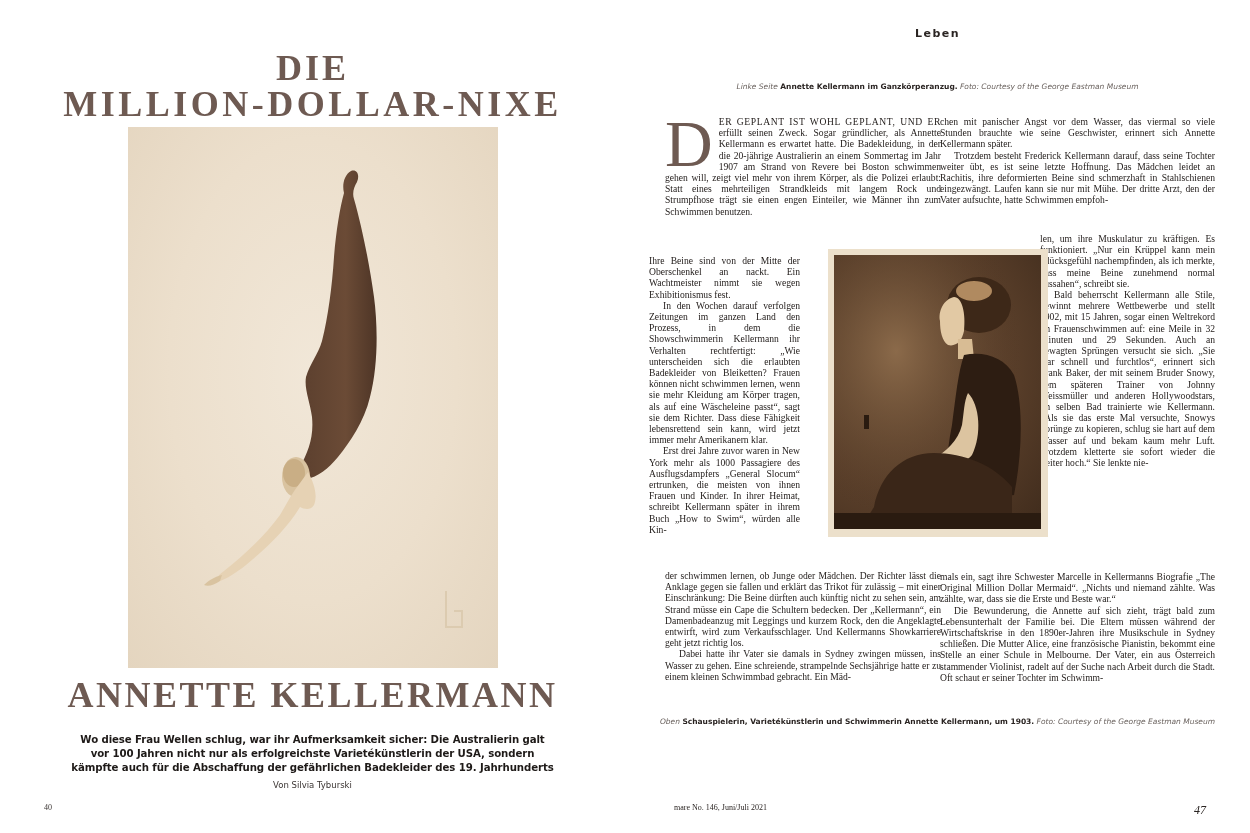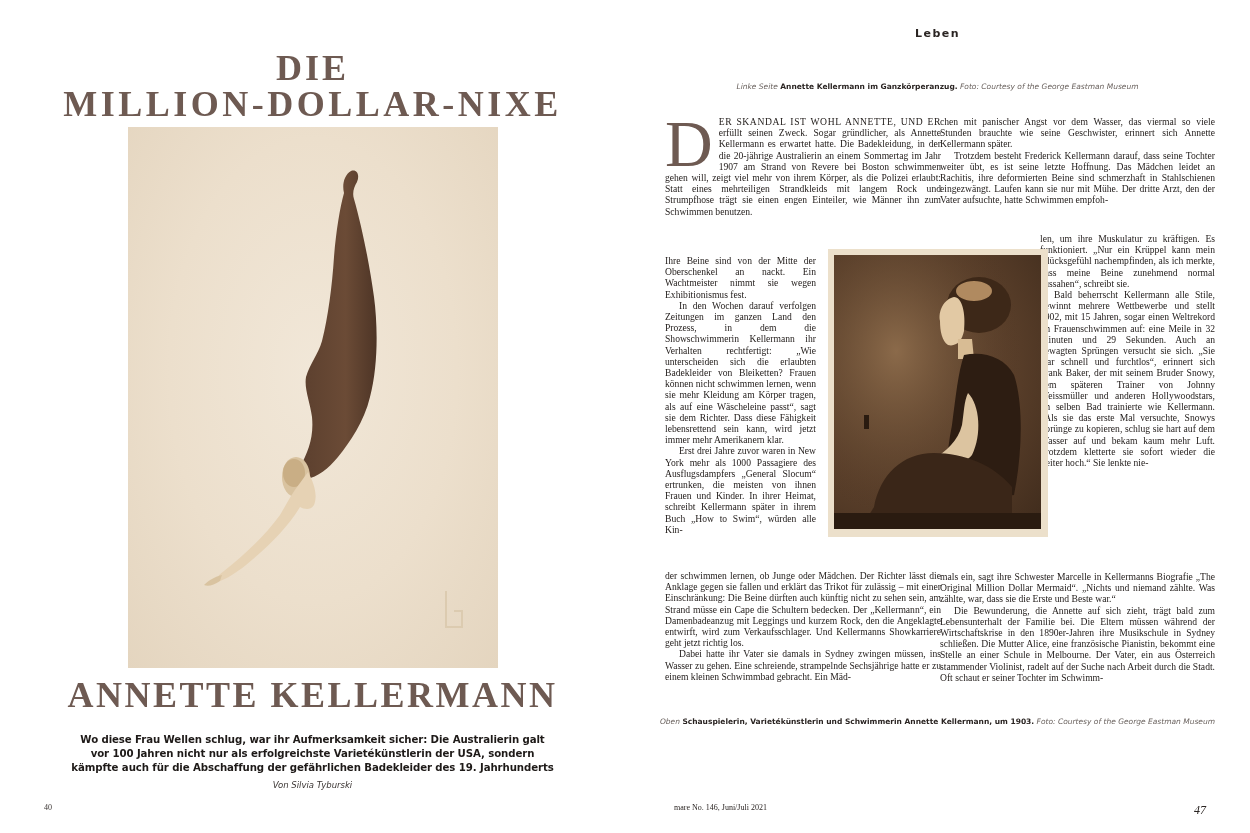--- a/index.html
+++ b/index.html
@@ -31,21 +31,21 @@
     font-family: "Liberation Serif", serif; font-weight: bold; color: #6e5a52;
     font-size: 36px; letter-spacing: 2.5px; line-height: 1;
   }
   .standfirst {
     position: absolute; left: 70px; width: 485px; top: 733px; text-align: center;
     font-family: "DejaVu Sans", sans-serif; font-weight: bold; font-size: 10.2px;
     line-height: 14px; color: #1e1a18; letter-spacing: -0.1px;
   }
   .byline {
     position: absolute; left: 0; width: 625px; top: 780px; text-align: center;
-    font-family: "DejaVu Sans", sans-serif; font-style: italic; font-size: 8.5px; color: #3a3432;
+    font-family: "DejaVu Sans", sans-serif; font-size: 8.5px; color: #3a3432;
   }
   .folio-left {
     position: absolute; left: 44px; top: 803px; font-family: "Liberation Serif", serif; font-size: 8px; color: #3a3432;
   }
 
   
   .section-label {
     position: absolute; left: 0; width: 625px; top: 27px; text-align: center;
     font-family: "DejaVu Sans", sans-serif; font-weight: bold; font-size: 11px;
     letter-spacing: 1.5px; color: #2a2422;
@@ -64,21 +64,21 @@
   .col p { text-indent: 0; }
   .col p.indent { text-indent: 14px; }
 
   .dropcap {
     float: left; font-family: "Liberation Serif", serif; font-size: 66px; line-height: 52px;
     color: #6e5a52; margin: 2px 6px 0 0; height: 52px; font-weight: normal;
   }
   .caps-lead { letter-spacing: 0.6px; }
 
   .col-a { left: 40px; top: 116px; width: 276px; }
-  .col-a-narrow { left: 40px; top: 255px; width: 151px; }
+  .col-a-narrow { left: 24px; top: 255px; width: 151px; }
   .col-a-bottom { left: 40px; top: 570px; width: 276px; }
 
   .col-b { left: 315px; top: 116px; width: 275px; }
   .col-b-narrow { left: 415px; top: 233px; width: 175px; }
   .col-b-bottom { left: 315px; top: 571px; width: 275px; }
 
   .inset-photo {
     position: absolute; left: 203px; top: 249px; width: 220px; height: 288px;
     background: #ece0cb; padding: 6px 7px 8px 6px;
   }
@@ -139,21 +139,21 @@
 
   <div class="caption-top">
     <span class="cap-italic">Linke Seite</span>
     <span class="cap-bold">Annette Kellermann im Ganzkörperanzug.</span>
     <span class="cap-italic">Foto: Courtesy of the George Eastman Museum</span>
   </div>
 
   <div class="col col-a">
     <span class="dropcap">D</span>
     <p>
-      <span class="caps-lead">ER SKANDAL IST WOHL ANNETTE, UND ER</span>
+      <span class="caps-lead">ER GEPLANT IST WOHL GEPLANT, UND ER</span>
       <span>erfüllt seinen Zweck. Sogar gründlicher, als Annette Kellermann es erwartet hatte. Die Badekleidung, in der die 20-jährige Australierin an einem Sommertag im Jahr 1907 am Strand von Revere bei Boston schwimmen gehen will, zeigt viel mehr von ihrem Körper, als die Polizei erlaubt: Statt eines mehrteiligen Strandkleids mit langem Rock und Strumpfhose trägt sie einen engen Einteiler, wie Männer ihn zum Schwimmen benutzen.</span>
     </p>
   </div>
 
   <div class="col col-a-narrow">
     <p>Ihre Beine sind von der Mitte der Oberschenkel an nackt. Ein Wachtmeister nimmt sie wegen Exhibitionismus fest.</p>
     <p class="indent">In den Wochen darauf verfolgen Zeitungen im ganzen Land den Prozess, in dem die Showschwimmerin Kellermann ihr Verhalten rechtfertigt: „Wie unterscheiden sich die erlaubten Badekleider von Bleiketten? Frauen können nicht schwimmen lernen, wenn sie mehr Kleidung am Körper tragen, als auf eine Wäscheleine passt“, sagt sie dem Richter. Dass diese Fähigkeit lebensrettend sein kann, wird jetzt immer mehr Amerikanern klar.</p>
     <p class="indent">Erst drei Jahre zuvor waren in New York mehr als 1000 Passagiere des Ausflugsdampfers „General Slocum“ ertrunken, die meisten von ihnen Frauen und Kinder. In ihrer Heimat, schreibt Kellermann später in ihrem Buch „How to Swim“, würden alle Kin-</p>
   </div>
 

